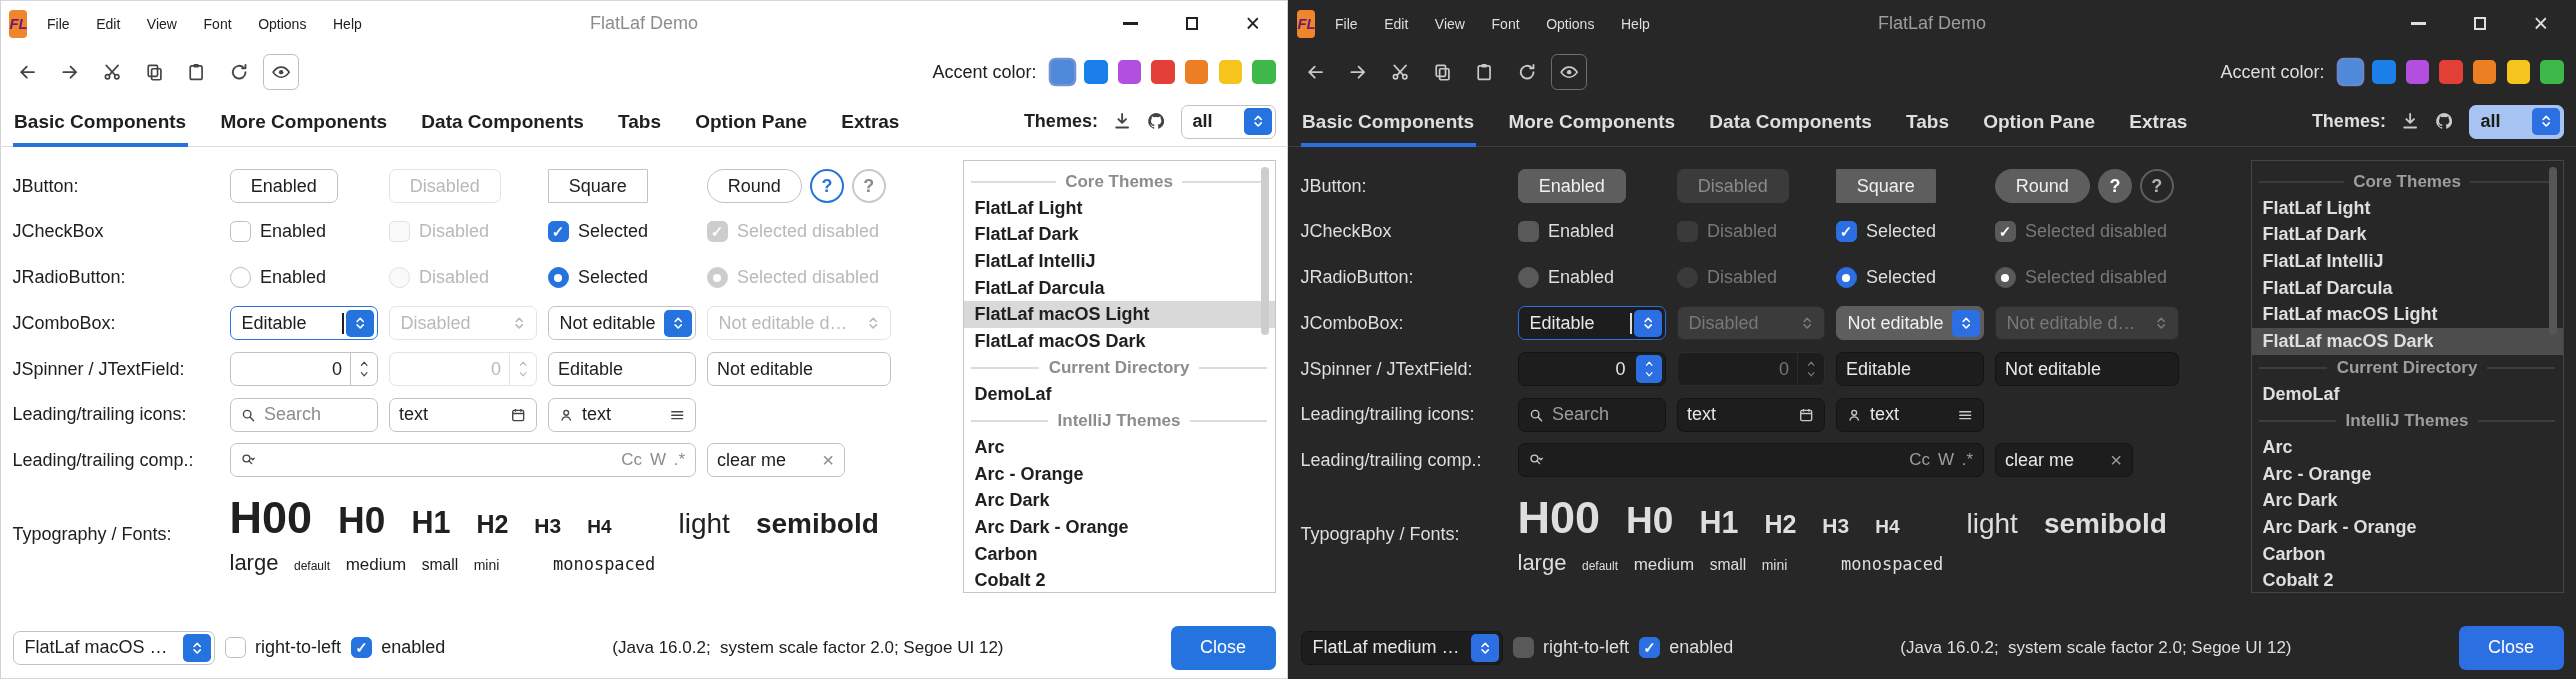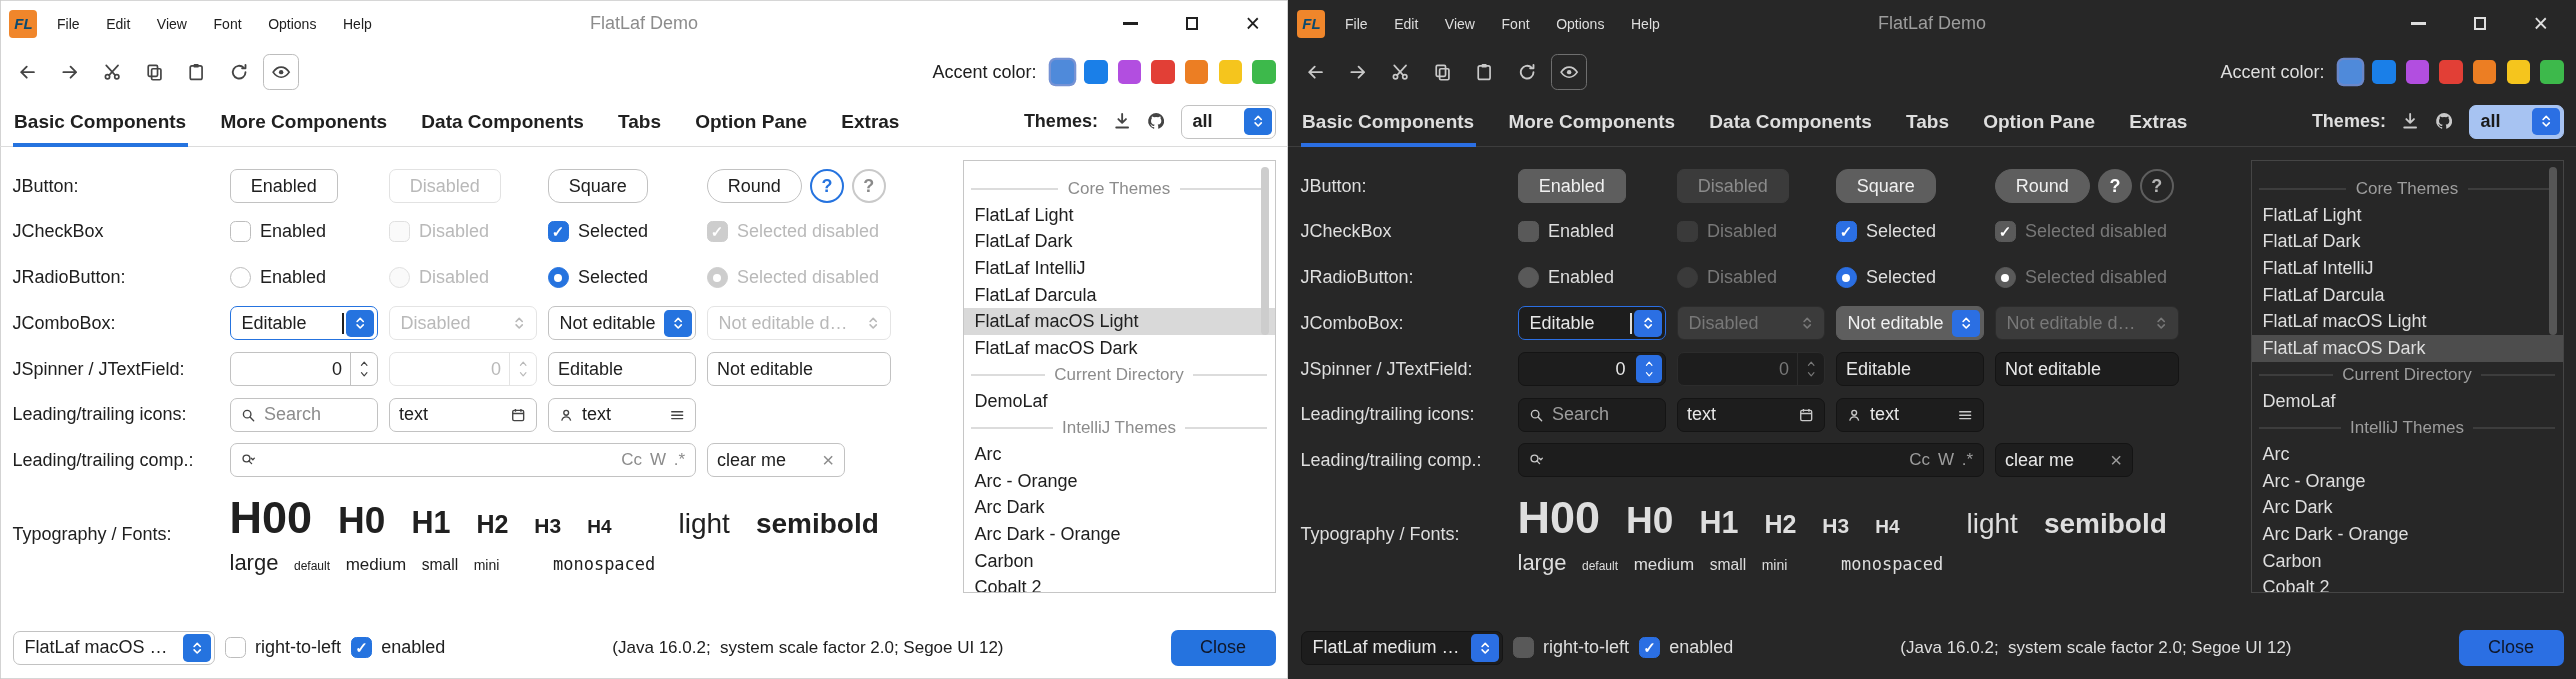--- a/index.html
+++ b/index.html
@@ -28,21 +28,21 @@
     --list-sel:#4d4d4d; --panel-border:#454545; --scroll:#565656;
     --icon:#c9c9c9; --toggle-border:#6f6f6f; --logo:#f0862b;
   }
   .window.light{ box-shadow: inset 0 0 0 0.8px #c9c9c9; }
 
   .ic { width:20.3px; height:20.3px; display:block; }
   .ic.sm { width:16.4px; height:16.4px; }
 
   
   .titlebar { height:47px; display:flex; align-items:center; position:relative; padding:0 4.7px 0 9.4px; flex:none; }
-  .logo { width:28px; height:28px; border-radius:3.9px; background:var(--logo); color:#0c4a6e; font-weight:bold;
+  .logo { width:18px; height:28px; border-radius:3.9px; background:var(--logo); color:#701a75; font-weight:bold;
           font-size:15px; display:grid; place-items:center; font-style:italic; flex:none; }
   .menubar { display:flex; margin-left:6.3px; }
   .menu-item { padding:0 13.3px; font-size:14px; height:47px; display:flex; align-items:center; }
   .wtitle { position:absolute; left:50%; transform:translateX(-50%); color:var(--titlefg); font-size:18px;text-align:right; }
   .win-controls { margin-left:auto; display:flex; }
   .wbtn { width:61px; height:47px; display:grid; place-items:center; color:var(--fg); font-size:25px; }
   .min-glyph { width:15px; height:2.3px; background:currentColor; display:block; }
   .max-glyph { width:12.5px; height:12.5px; border:2px solid currentColor; display:block; }
 
   
@@ -62,21 +62,21 @@
   .tab { position:relative; height:50px; display:flex; align-items:center; font-size:19px; margin-right:31px; padding:0 1.6px; }
   .tab.active::after { content:""; position:absolute; left:0; right:0; bottom:0; height:3.1px; background:var(--accent); }
   .themes-head { display:flex; align-items:center; gap:14px; }
   .themes-head .hlabel { font-size:18px; }
   .themes-head .hicon { color:var(--icon); }
 
   
   .btn { height:34px; padding:0 20.3px; border-radius:7px; background:var(--btn-bg); border:1.6px solid var(--btn-border);
          color:var(--btn-fg); font-size:18px; display:inline-flex; align-items:center; justify-content:center;
          font-family:inherit; white-space:nowrap; }
-  .btn.square { border-radius:12px; }
+  .btn.square { border-radius:1px; }
   .btn.round  { border-radius:17px; }
   .btn.disabled { background:var(--btn-dis-bg); border-color:var(--btn-dis-border); color:var(--btn-dis-fg); }
 
   .help { width:34px; height:34px; border-radius:50%; display:grid; place-items:center; font-size:18px; font-weight:bold; flex:none; }
   .light .help.primary { border:2.3px solid var(--accent); color:var(--accent); background:#fff; }
   .light .help.secondary { border:2.3px solid #c9c9c9; color:#8a8a8a; background:#fff; }
   .dark .help.primary { background:var(--btn-bg); color:#fff; }
   .dark .help.secondary { border:2.3px solid #5e5e5e; color:#b5b5b5; }
 
   .check, .radio { display:flex; align-items:center; gap:9.4px; font-size:18px; }
@@ -139,33 +139,33 @@
   .type-line2 { display:flex; align-items:baseline; gap:15.6px; margin-top:6.3px; }
   .t-h00{font-size:45px;font-weight:600;} .t-h0{font-size:37px;font-weight:600;} .t-h1{font-size:30.5px;font-weight:600;}
   .t-h2{font-size:25px;font-weight:600;} .t-h3{font-size:21px;font-weight:600;} .t-h4{font-size:19px;font-weight:700;}
   .t-light{font-size:28px;font-weight:100;margin-left:41px;} .t-semibold{font-size:28px;font-weight:600;}
   .t-large{font-size:22px;} .t-default{font-size:12px;} .t-medium{font-size:17px;} .t-small{font-size:15.6px;} .t-mini{font-size:14px;}
   .t-mono{font-size:17px;font-family:"DejaVu Sans Mono",monospace;margin-left:38px;}
 
   
   .themes-panel { width:313px; margin:0 12.5px 0 15.6px; position:relative; flex:none; }
   .themes-list { border:1.6px solid var(--panel-border); background:var(--bg); height:433px; overflow:hidden;
-                 padding-top:15px; font-size:18px; }
+                 padding-top:8px; font-size:18px;font-weight:bold; }
   .t-row { height:26.6px; display:flex; align-items:center; padding:0 11px; white-space:nowrap; overflow:hidden; }
   .t-row.hdr { color:var(--muted); gap:9.4px; padding:0 7.8px; font-size:17px; }
   .t-row.hdr::before, .t-row.hdr::after { content:""; height:1.6px; background:var(--tab-border); flex:1; }
   .light .themes-list .t-row:nth-child(6) { background:var(--list-sel); }
   .dark  .themes-list .t-row:nth-child(7) { background:var(--list-sel); }
   .sthumb { position:absolute; top:7.8px; right:6.3px; width:7.8px; height:168px; border-radius:3.9px; background:var(--scroll); }
 
   
   .bottombar { margin-top:auto; height:56px; display:flex; align-items:center; gap:10px; padding:0 12.5px 6.3px 12.5px; flex:none; }
   .laf-combo { width:202px; flex:none; }
   .status { margin-left:auto; font-size:17px; white-space:pre; }
-  .close-btn { margin-left:auto; width:105px; height:36px; background:var(--accent); color:#0f172a; border-radius:7px;
+  .close-btn { margin-left:auto; width:105px; height:44px; background:var(--accent); color:#ffffff; border-radius:7px;
                font-size:18px; display:grid; place-items:center; border:none; font-family:inherit; }
 </style>
 </head>
 <body>
 
 <div id="desktop" style="display:flex;">
 <div class="window light">
 
   <div class="titlebar">
     <div class="logo">FL</div>

